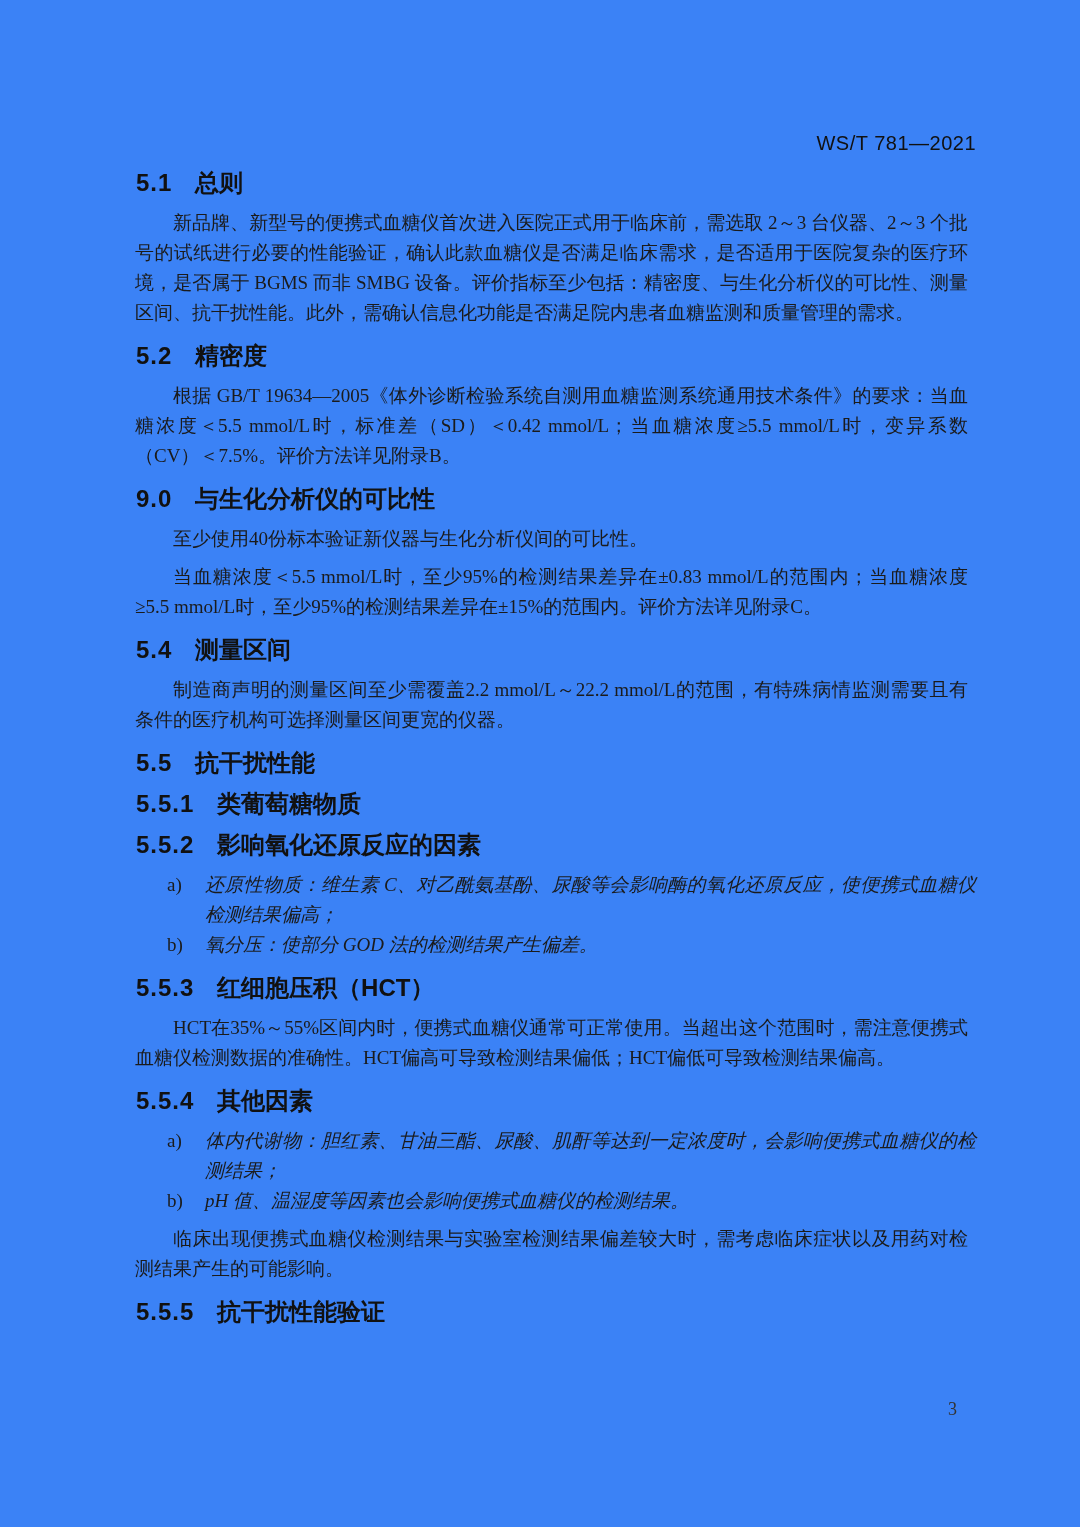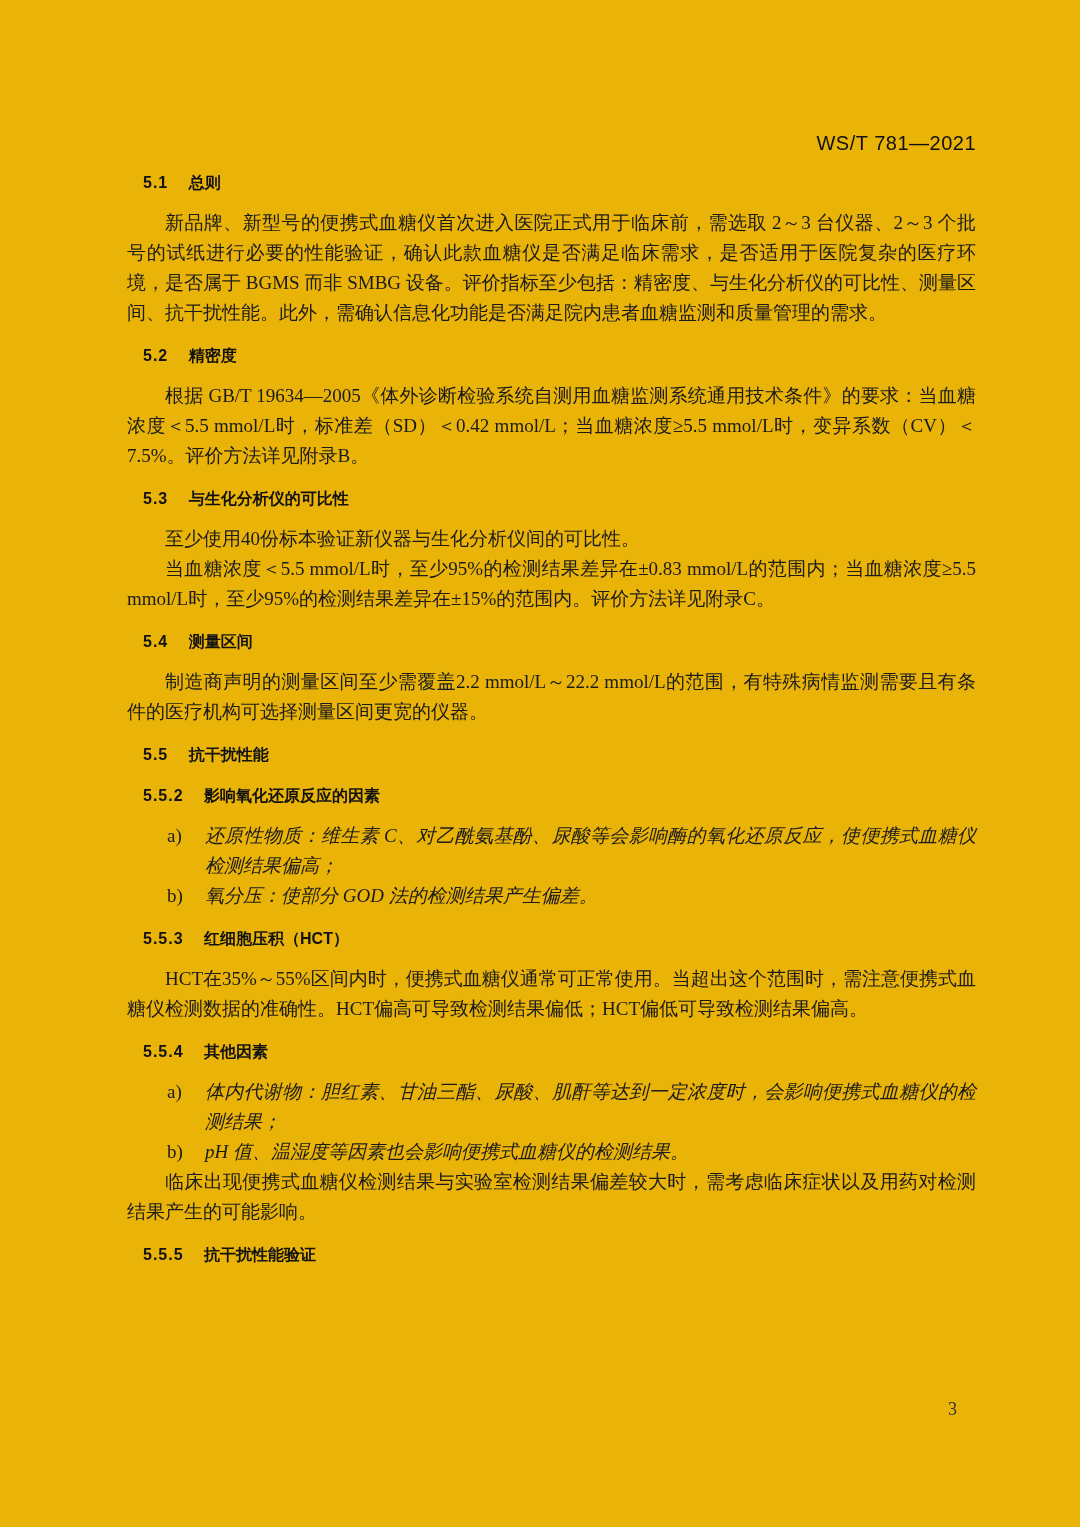--- a/index.html
+++ b/index.html
@@ -5,52 +5,52 @@
   html, body {
     margin: 0;
     padding: 0;
     background: #ffffff;
   }
   .page {
     position: relative;
     width: 1080px;
     height: 1527px;
     margin: 0 auto;
-    background: #eab308;
+    background: #3b82f6;
     color: #1b1b1b;
     font-family: "Liberation Serif", serif;
     overflow: hidden;
     box-sizing: border-box;
   }
   .content {
     padding: 131px 104px 0 127px;
   }
   .doc-header {
     text-align: right;
     font-family: "Liberation Sans", sans-serif;
     font-size: 20px;
     line-height: 24px;
     letter-spacing: 0.5px;
     color: #111;
   }
   .sec-head {
-    margin: 15px 0 12px 16px;
+    margin: 15px 0 12px 9px;
     font-family: "Liberation Sans", sans-serif;
     font-weight: bold;
-    font-size: 16px;
+    font-size: 24px;
     line-height: 26px;
     color: #111;
   }
   .sec-num {
     display: inline-block;
     margin-right: 16px;
     letter-spacing: 1px;
   }
   .body-para {
-    margin: 0;
+    margin: 8px;
     font-size: 19px;
     line-height: 30px;
     text-indent: 2em;
     text-align: justify;
   }
   .list-item {
     display: flex;
     padding-left: 40px;
     font-size: 19px;
     line-height: 30px;
@@ -92,21 +92,21 @@
     <section>
       <h2 class="sec-head">
         <span class="sec-num">5.2</span>
         <span class="sec-title">精密度</span>
       </h2>
       <p class="body-para">根据 GB/T 19634—2005《体外诊断检验系统自测用血糖监测系统通用技术条件》的要求：当血糖浓度＜5.5 mmol/L时，标准差（SD）＜0.42 mmol/L；当血糖浓度≥5.5 mmol/L时，变异系数（CV）＜7.5%。评价方法详见附录B。</p>
     </section>
 
     <section>
       <h2 class="sec-head">
-        <span class="sec-num">5.3</span>
+        <span class="sec-num">9.0</span>
         <span class="sec-title">与生化分析仪的可比性</span>
       </h2>
       <p class="body-para">至少使用40份标本验证新仪器与生化分析仪间的可比性。</p>
       <p class="body-para">当血糖浓度＜5.5 mmol/L时，至少95%的检测结果差异在±0.83 mmol/L的范围内；当血糖浓度≥5.5 mmol/L时，至少95%的检测结果差异在±15%的范围内。评价方法详见附录C。</p>
     </section>
 
     <section>
       <h2 class="sec-head">
         <span class="sec-num">5.4</span>
         <span class="sec-title">测量区间</span>
@@ -115,20 +115,24 @@
     </section>
 
     <section>
       <h2 class="sec-head">
         <span class="sec-num">5.5</span>
         <span class="sec-title">抗干扰性能</span>
       </h2>
     </section>
 
     <section>
+      <h2 class="sec-head">
+        <span class="sec-num">5.5.1</span>
+        <span class="sec-title">类葡萄糖物质</span>
+      </h2>
     </section>
 
     <section>
       <h2 class="sec-head">
         <span class="sec-num">5.5.2</span>
         <span class="sec-title">影响氧化还原反应的因素</span>
       </h2>
       <div class="list-item">
         <span class="item-marker">a)</span>
         <span class="item-text">还原性物质：维生素 C、对乙酰氨基酚、尿酸等会影响酶的氧化还原反应，使便携式血糖仪检测结果偏高；</span>

